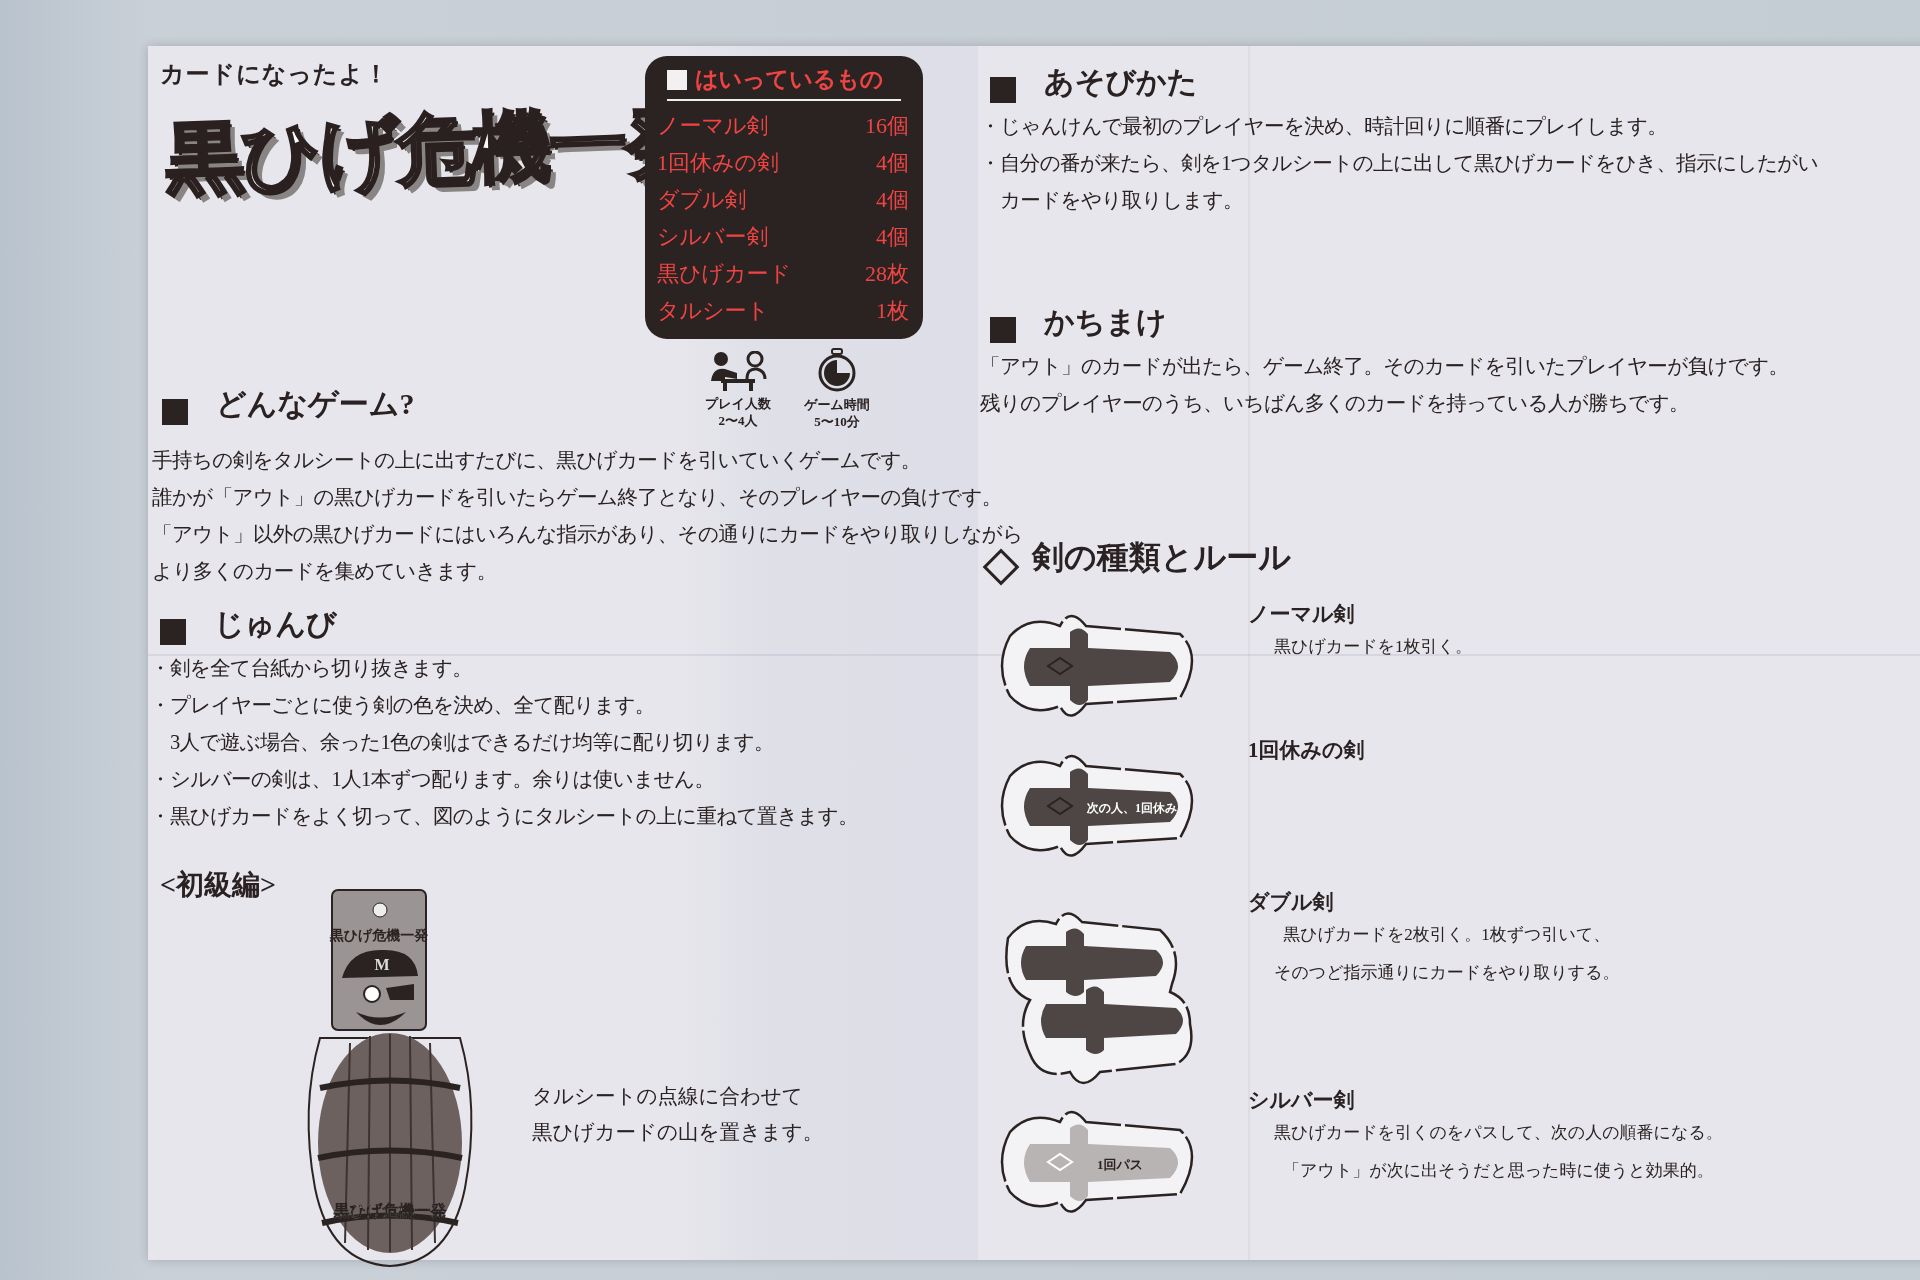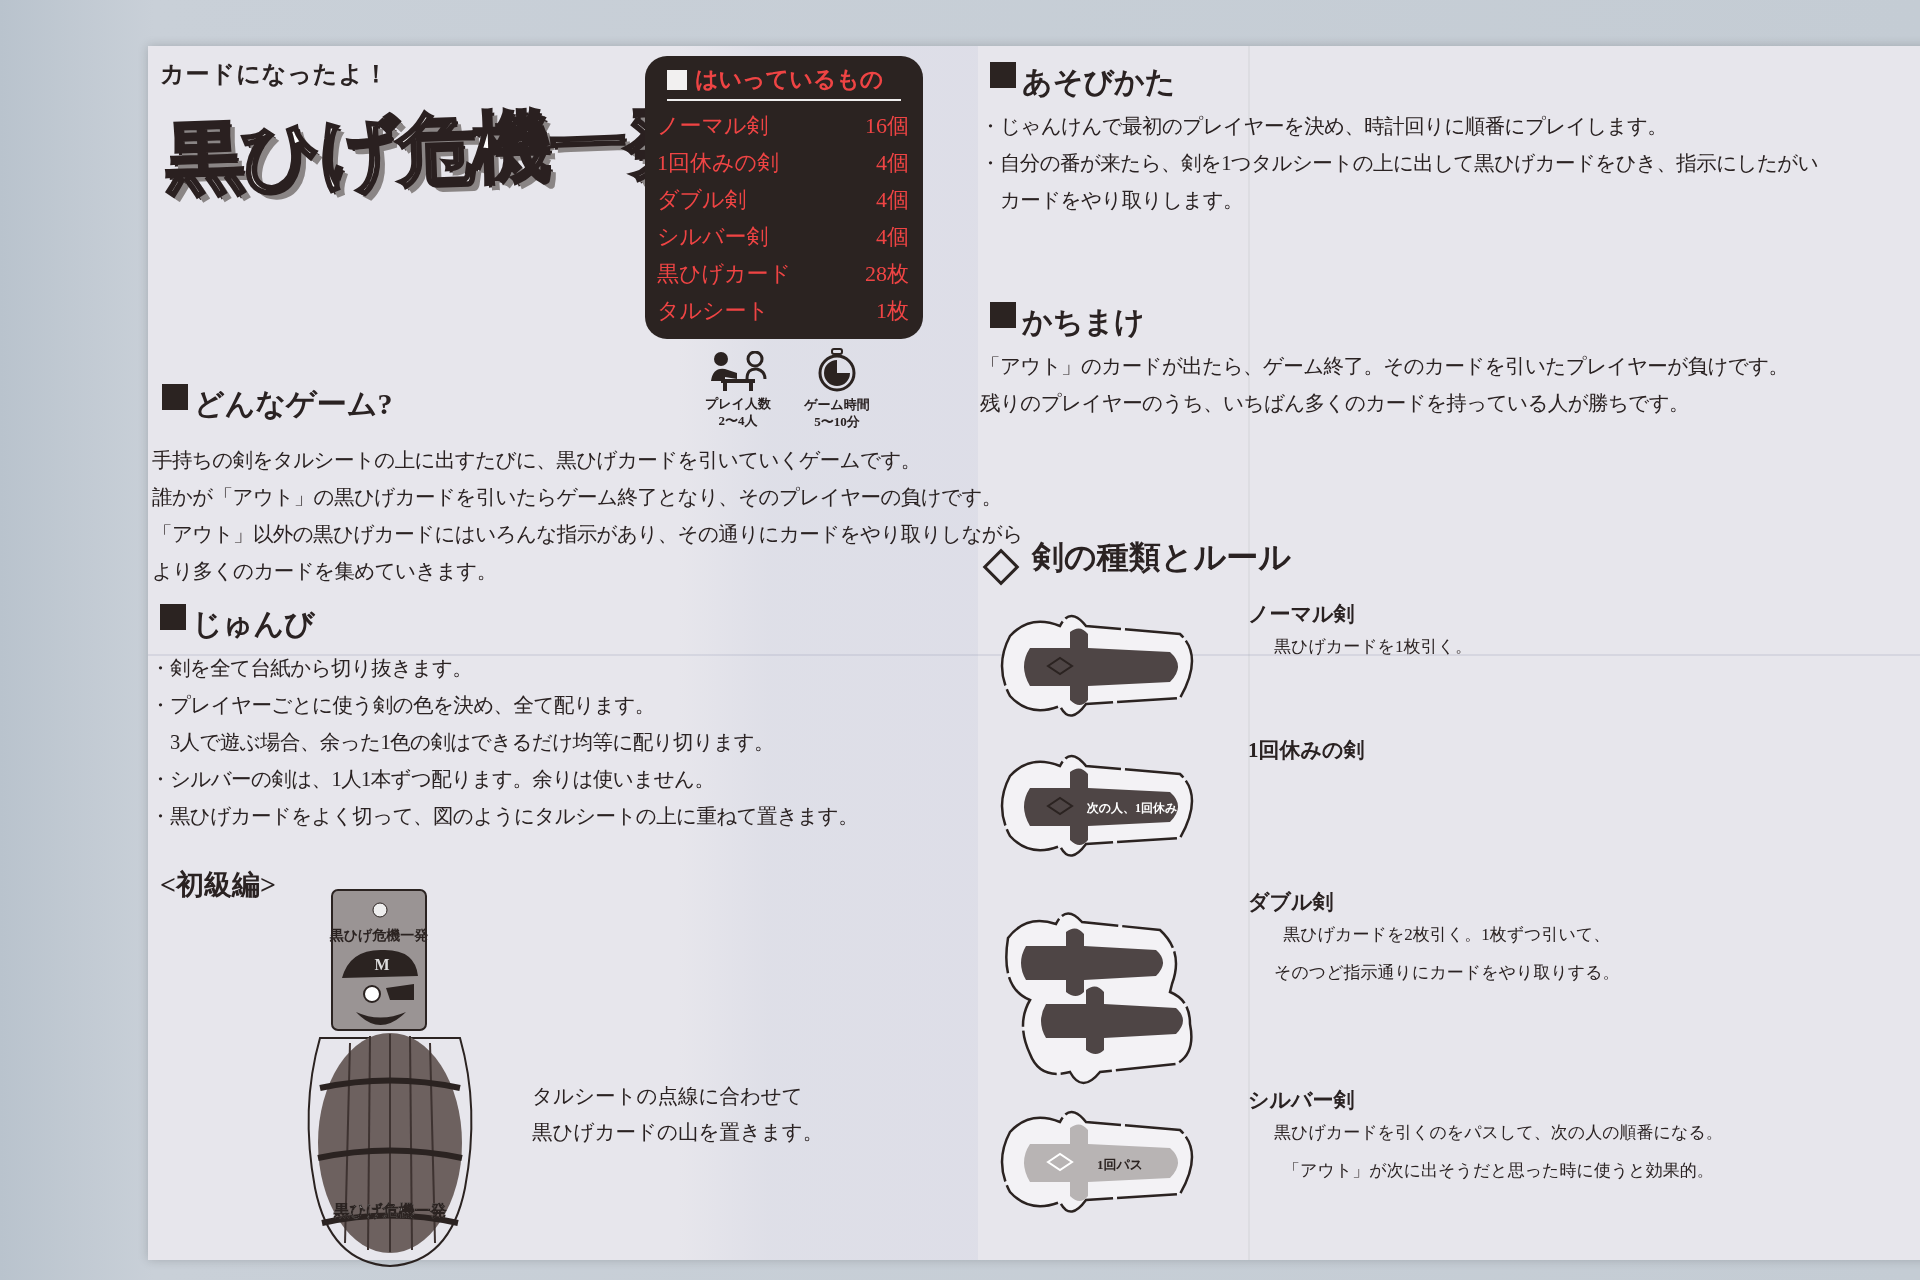--- a/index.html
+++ b/index.html
@@ -42,21 +42,21 @@
     padding: 8px 14px 10px 12px; width: 278px; box-sizing: border-box;
   }
   .box-title {
     font-size: 23px; font-weight: bold; border-bottom: 2px solid #eee;
     padding-bottom: 4px; margin: 0 8px 6px 10px; display: flex; align-items: center; gap: 8px;
   }
   .sq { display: inline-block; width: 20px; height: 20px; background: #f2f0f0; }
   .box-row { display: flex; justify-content: space-between; font-size: 22px; line-height: 37px; }
   .infoicon { text-align: center; font-size: 13px; font-weight: bold; line-height: 17px; }
   .h2 {
-    font-size: 30px; font-weight: bold; display: flex; align-items: flex-start; gap: 6px; padding-left: 8px;
+    font-size: 30px; font-weight: bold; display: flex; align-items: flex-end; gap: 28px; padding-left: 8px;
   }
   .h2 .sqd { display: inline-block; width: 26px; height: 26px; background: #2b2321; }
   .para { font-size: 20.5px; line-height: 37px; letter-spacing: -0.6px; white-space: nowrap; }
   .para p { margin: 0; }
   .diamond-h { font-size: 32px; font-weight: bold; display: flex; align-items: flex-end; gap: 10px; }
   .diamond {
     width: 20px; height: 20px; border: 3px solid #2b2321; transform: rotate(45deg);
     margin: 0 8px 0 6px;
   }
   .sword-name { font-size: 21px; font-weight: bold; }

